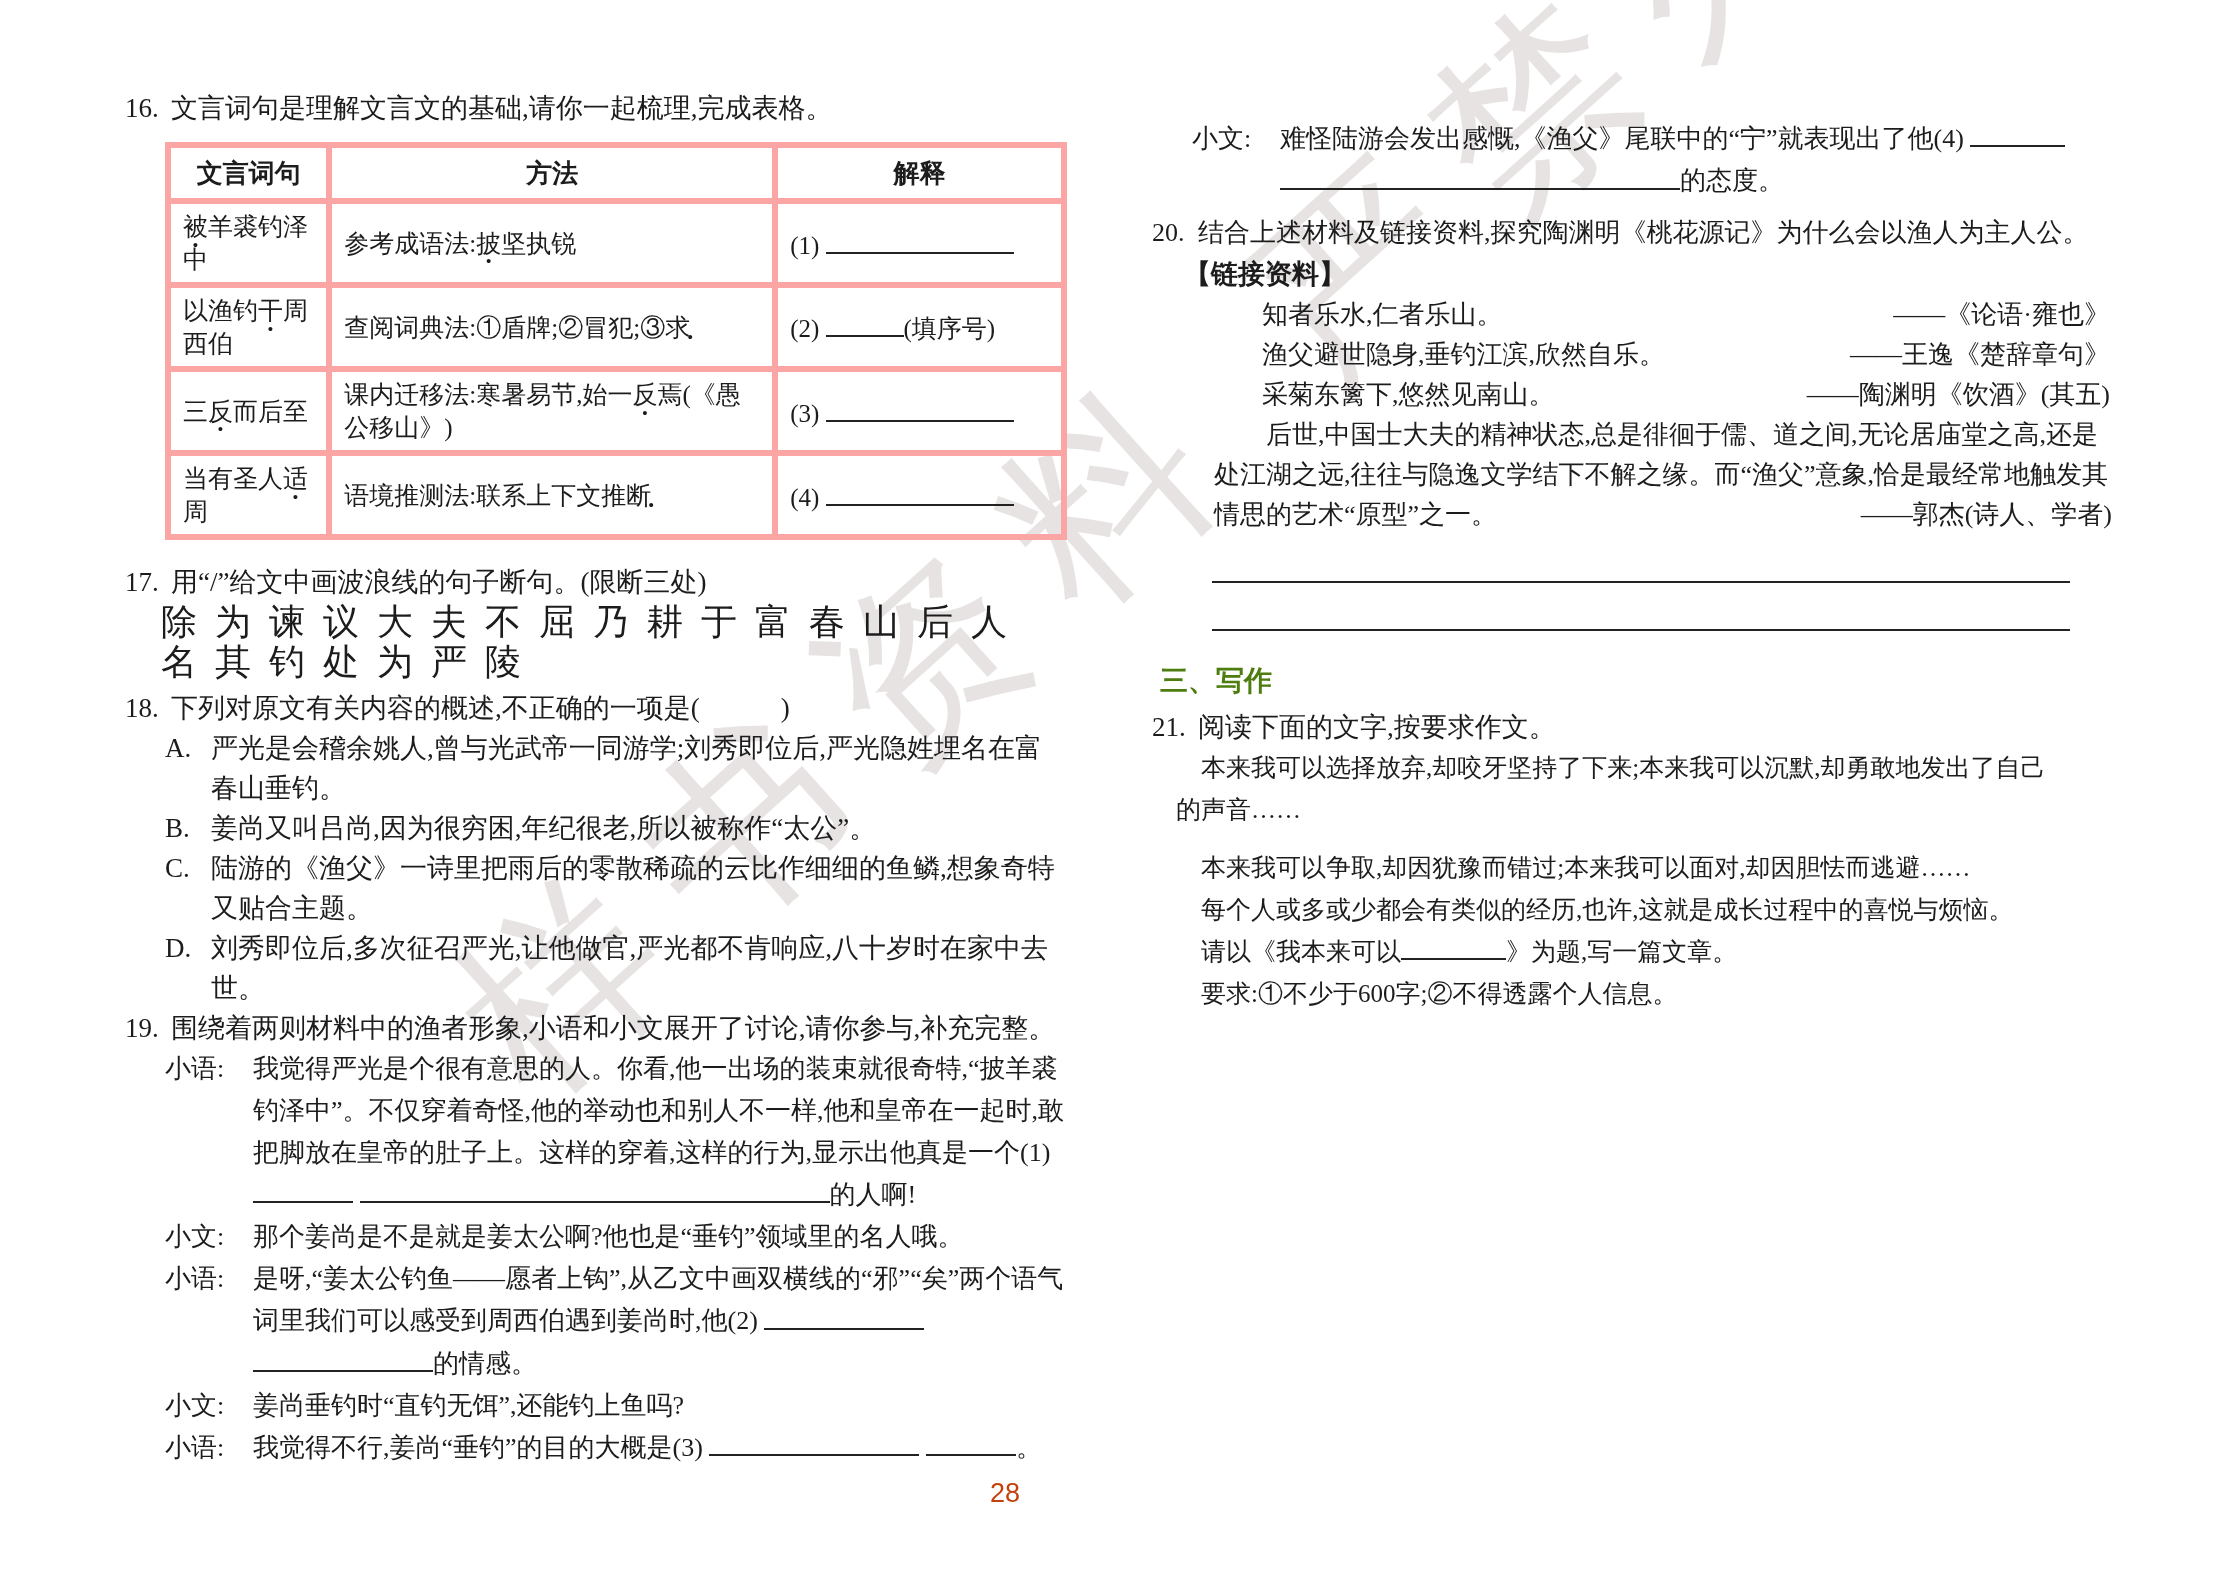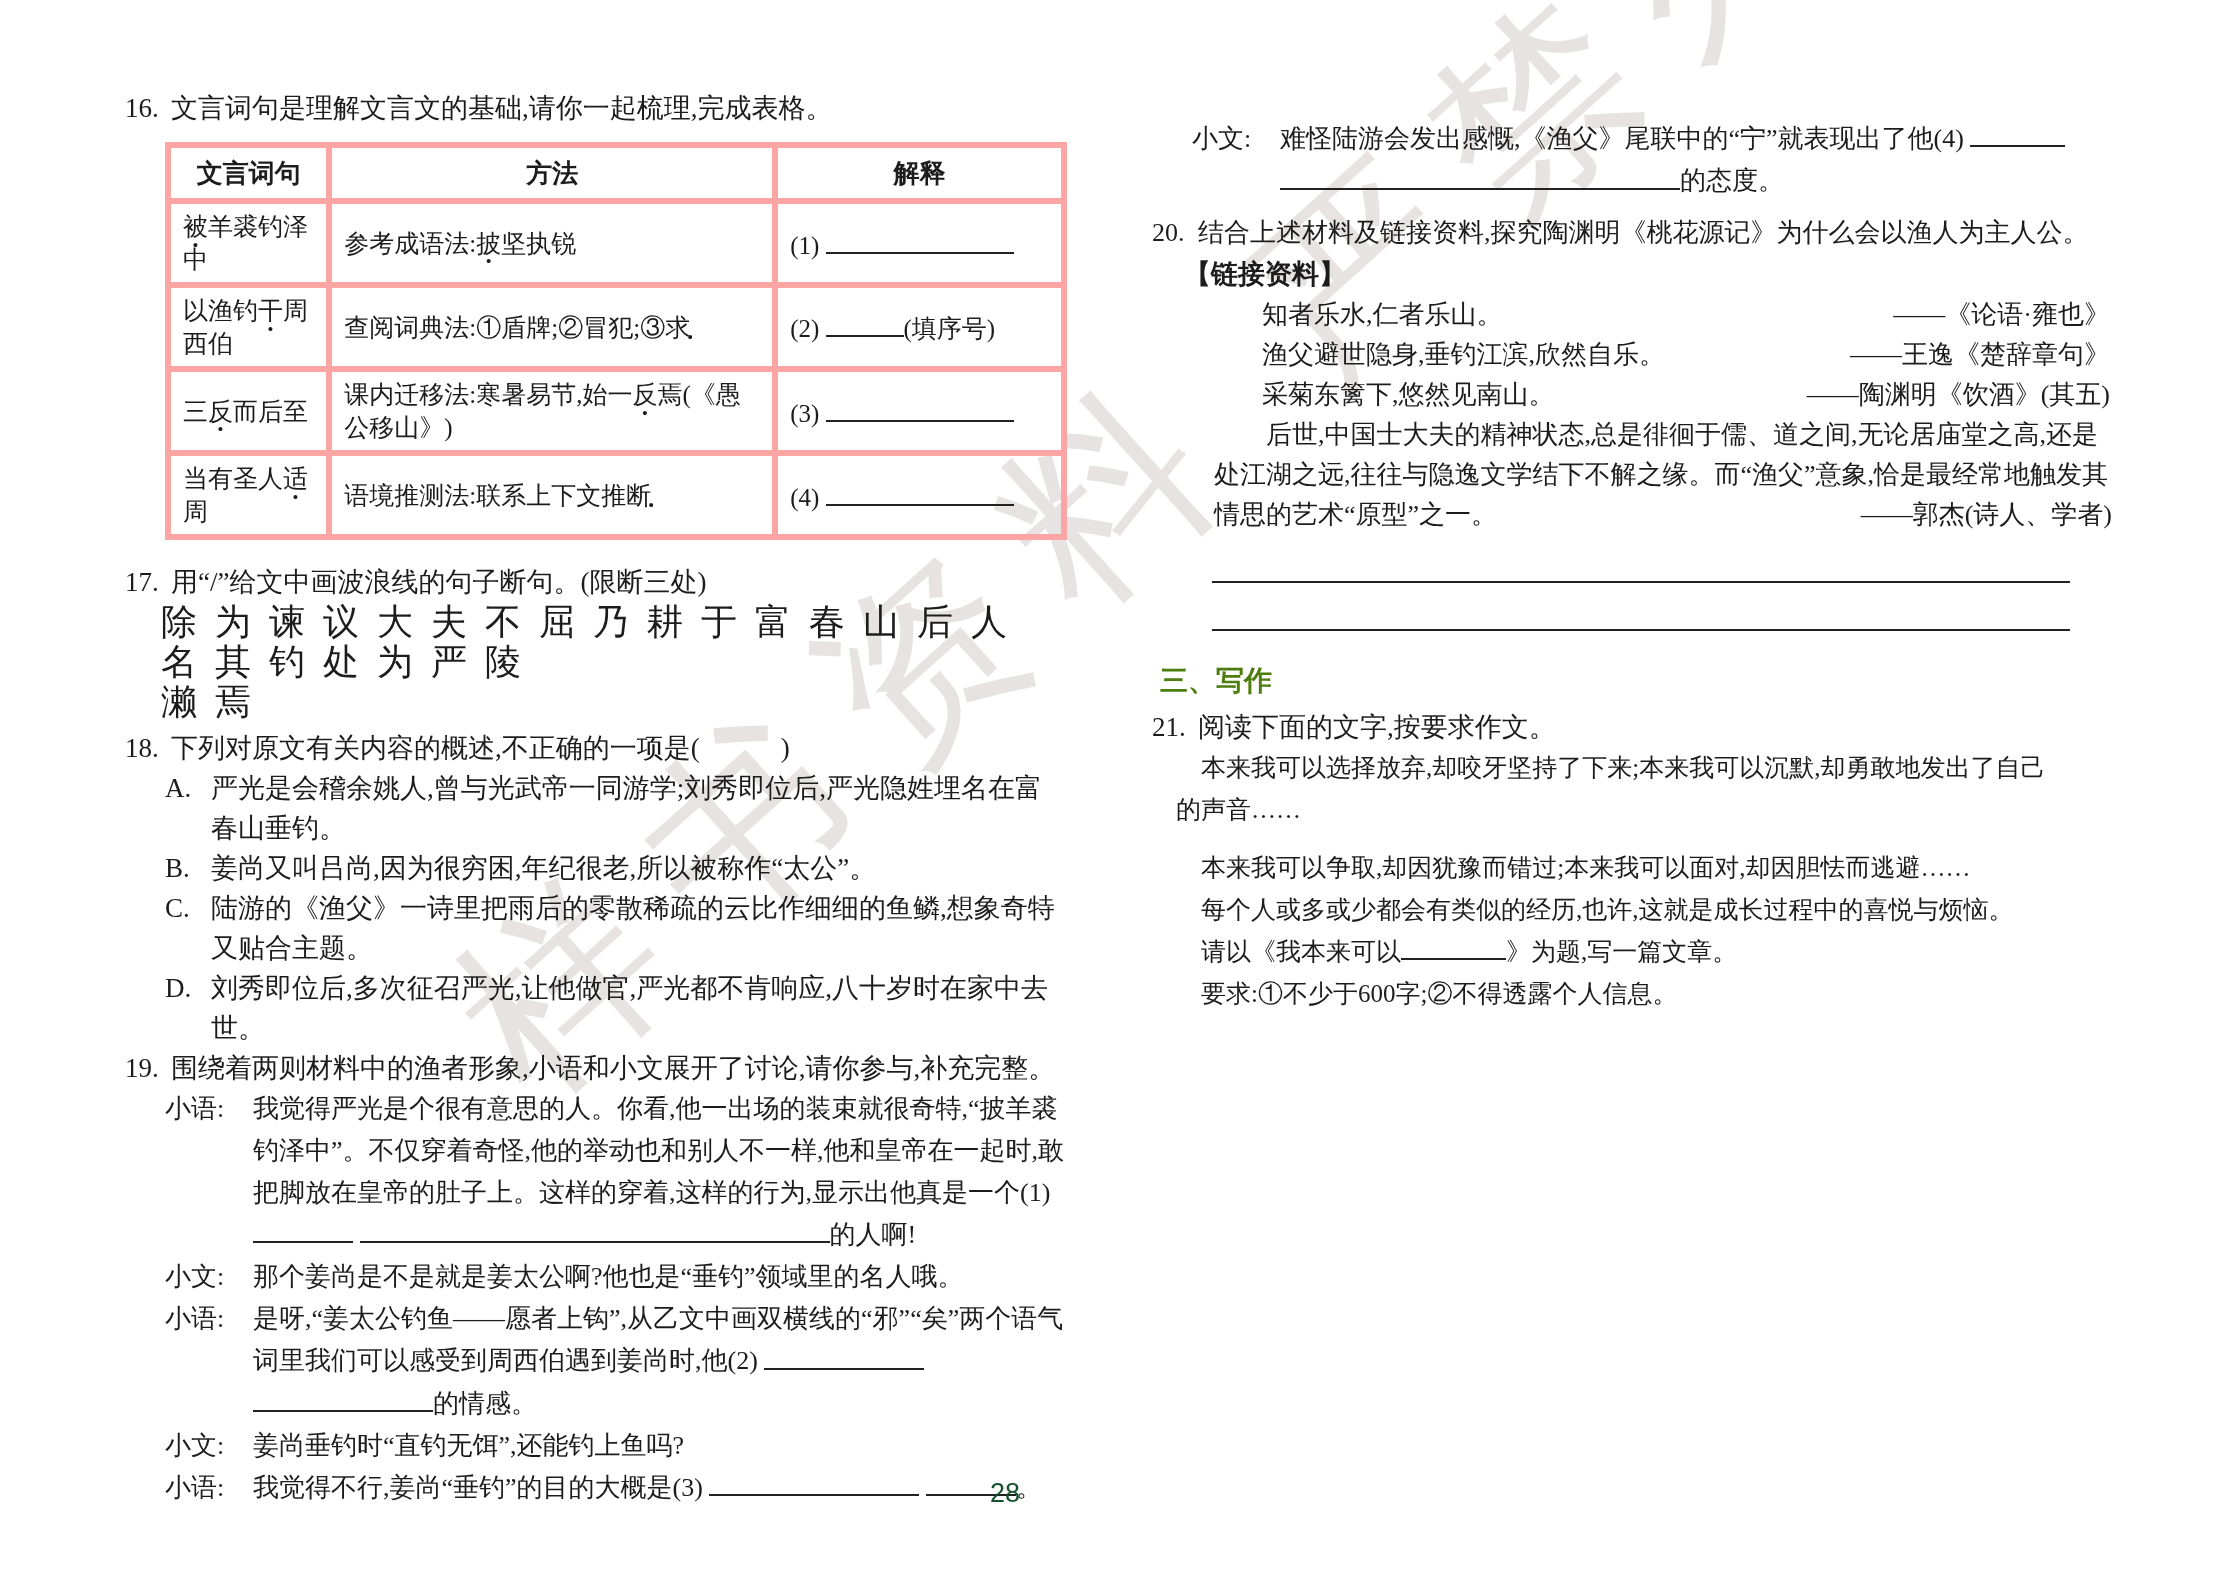--- a/index.html
+++ b/index.html
@@ -27,21 +27,21 @@
   .du::after{content:"·";position:absolute;left:50%;transform:translateX(-50%);bottom:-0.62em;font-weight:bold;}
   .spread{margin-left:36px;width:870px;font-size:36px;line-height:40px;word-spacing:9px;}
   .sechead{font-family:"Liberation Sans", sans-serif;font-weight:bold;font-size:28px;line-height:40px;color:#4d7c0f;margin-left:8px;}
   .linktitle{font-family:"Liberation Sans", sans-serif;font-weight:bold;font-size:27px;line-height:42px;margin-left:32px;}
   .quoterow{display:flex;justify-content:space-between;margin-left:110px;font-size:26px;line-height:40px;}
   .quotepara{margin-left:62px;width:898px;text-indent:2em;font-size:26px;line-height:40px;}
   .quotesrc{width:960px;text-align:right;font-size:26px;line-height:40px;margin-top:-40px;}
   .ansline{margin:44px 0 0 60px;width:858px;border-bottom:2px solid #222;height:2px;}
   .p21{margin-left:24px;width:880px;text-indent:1em;font-size:25px;line-height:42px;}
   .pageno{position:absolute;left:0;top:1478px;width:2010px;text-align:center;z-index:1;
-        font-family:"Liberation Sans", sans-serif;font-size:27px;color:#14532d;}
+        font-family:"Liberation Sans", sans-serif;font-size:27px;color:#c2410c;}
   .mt6{margin-top:6px;} .mt10{margin-top:10px;} .mt16{margin-top:16px;} .mt22{margin-top:22px;} .mt30{margin-top:30px;}
 </style>
 </head>
 <body>
 
 <div class="page">
   <div class="watermark">样书资料 严禁外传</div>
 
   <div class="col left">
 
@@ -78,21 +78,20 @@
         <td class="c3"><span>(4)</span> <span class="bl" style="width:188px"></span><span></span></td>
       </tr>
     </tbody>
       </table>
 
     <div class="q mt22">
       <span class="qnum">17.</span>
       <span>用“/”给文中画波浪线的句子断句。(限断三处)</span>
     </div>
     <div class="spread">除 为 谏 议 大 夫 不 屈 乃 耕 于 富 春 山 后 人 名 其 钓 处 为 严 陵</div>
-    <div class="spread">濑 焉</div>
 
     <div class="q mt6">
       <span class="qnum">18.</span>
       <span>下列对原文有关内容的概述,不正确的一项是(　　　)</span>
     </div>
     <div class="opt">
       <span class="olabel">A.</span>
       <span>严光是会稽余姚人,曾与光武帝一同游学;刘秀即位后,严光隐姓埋名在富春山垂钓。</span>
     </div>
     <div class="opt">

